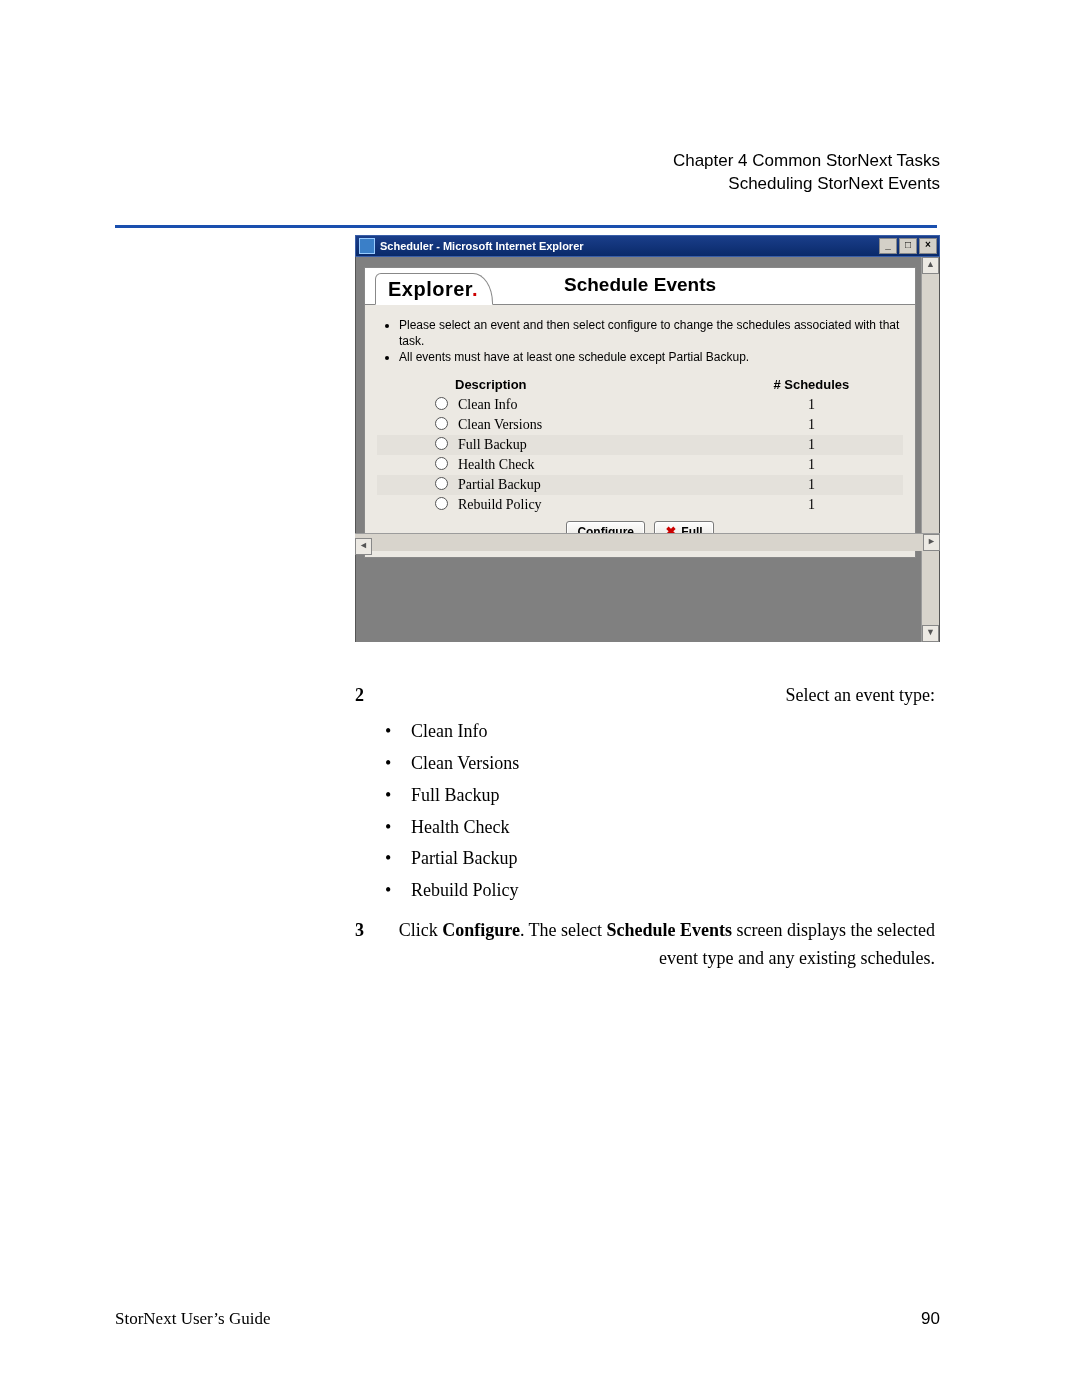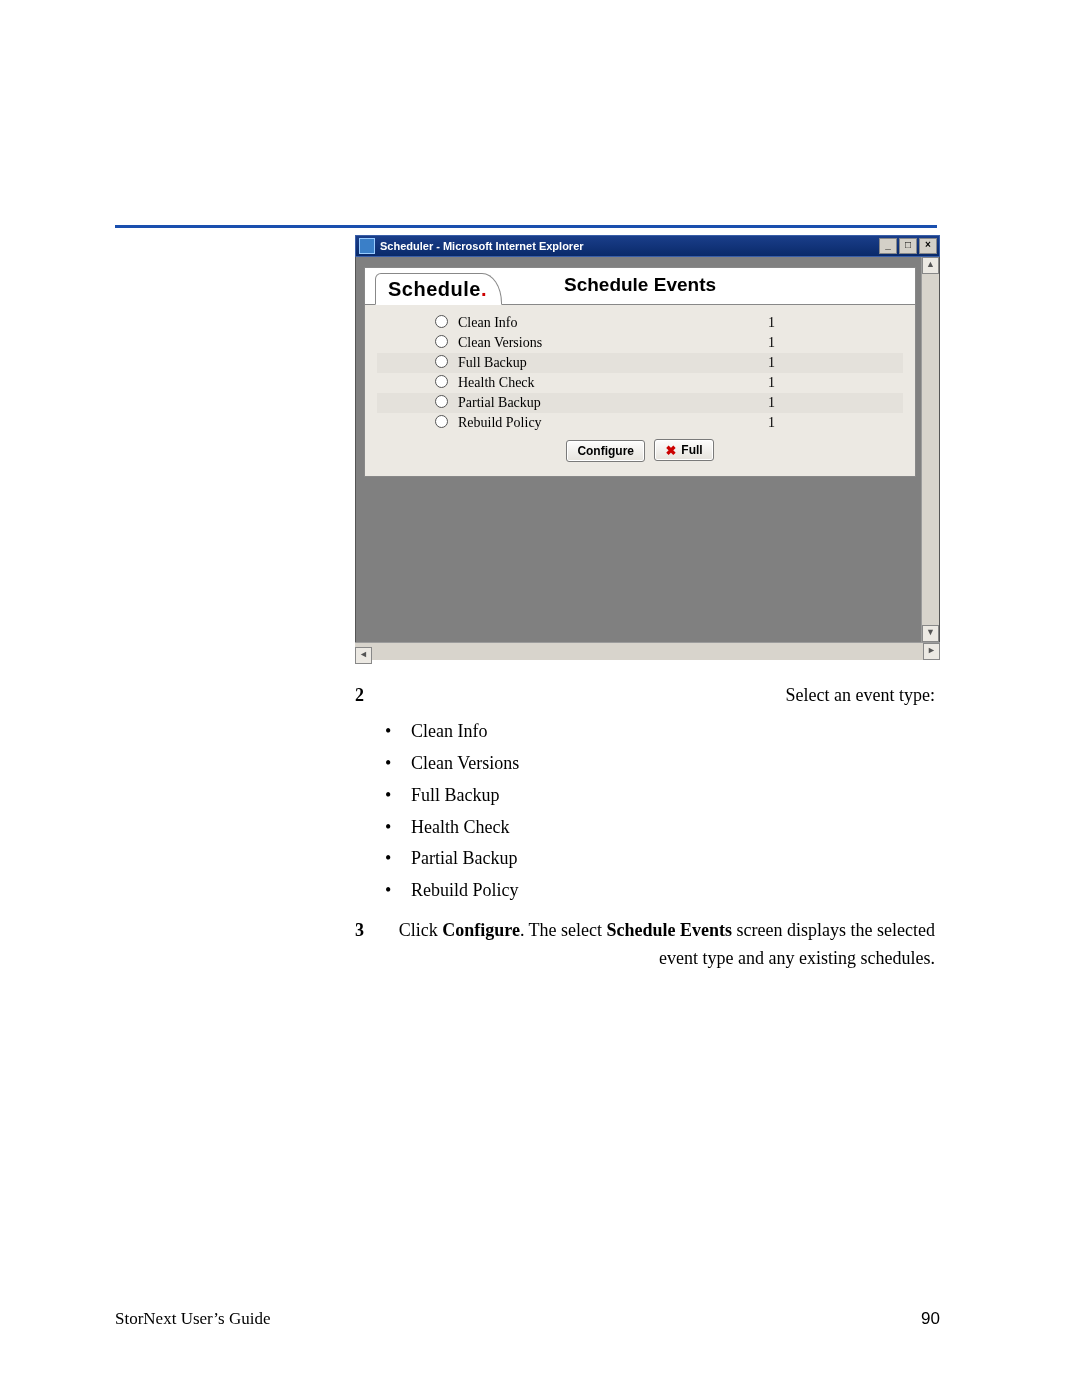--- a/index.html
+++ b/index.html
@@ -41,21 +41,21 @@
     font-family: Arial, sans-serif;
     font-size: 17px;
     line-height: 1.35;
   }
   
   .shot {
     position: absolute;
     top: 235px;
     left: 355px;
     width: 585px;
-    height: 425px;
+    height: 316px;
     background: #808080;
   }
   .titlebar {
     height: 20px;
     background: linear-gradient(#1a3e8a, #0a2a6a);
     border: 1px solid #3a5fa8;
     display: flex;
     align-items: center;
     color: #fff;
     font-size: 11px;
@@ -261,47 +261,59 @@
     bottom: 68px;
     font-family: Arial, sans-serif;
     font-size: 17px;
   }
 </style>
 </head>
 <body>
 
 <div class="page">
 
+  <div class="header-block">
+    <div>Chapter 4  Common StorNext Tasks</div>
+    <div>Scheduling StorNext Events</div>
+  </div>
 
   <div class="blue-rule"></div>
 
 
   <div class="shot">
     <div class="titlebar">
       <span class="ticon"></span>
       <span class="ttext">Scheduler - Microsoft Internet Explorer</span>
       <div class="winbtns">
         <div class="winbtn">_</div>
         <div class="winbtn">□</div>
         <div class="winbtn">×</div>
       </div>
     </div>
     <div class="client">
       <div class="panel">
         <div class="tabrow">
           <div class="tabtitle">Schedule Events</div>
           <div class="tab">
             <span class="brand">
-              <span>Schedule</span><span class="dot">.</span>
+              <span>Explorer</span><span class="dot">.</span>
             </span>
           </div>
         </div>
         <div class="panel-body">
+          <ul class="instr">
+            <li>Please select an event and then select configure to change the schedules associated with that task.</li>
+            <li>All events must have at least one schedule except Partial Backup.</li>
+          </ul>
           <table class="etable">
             <tbody>
+                <tr>
+              <th class="desc">Description</th>
+              <th class="num"># Schedules</th>
+            </tr>
             <tr>
               <td class="desc"><span class="radio"></span><span>Clean Info</span></td>
               <td class="num">1</td>
             </tr>
             <tr>
               <td class="desc"><span class="radio"></span><span>Clean Versions</span></td>
               <td class="num">1</td>
             </tr>
             <tr class="alt">
               <td class="desc"><span class="radio"></span><span>Full Backup</span></td>

